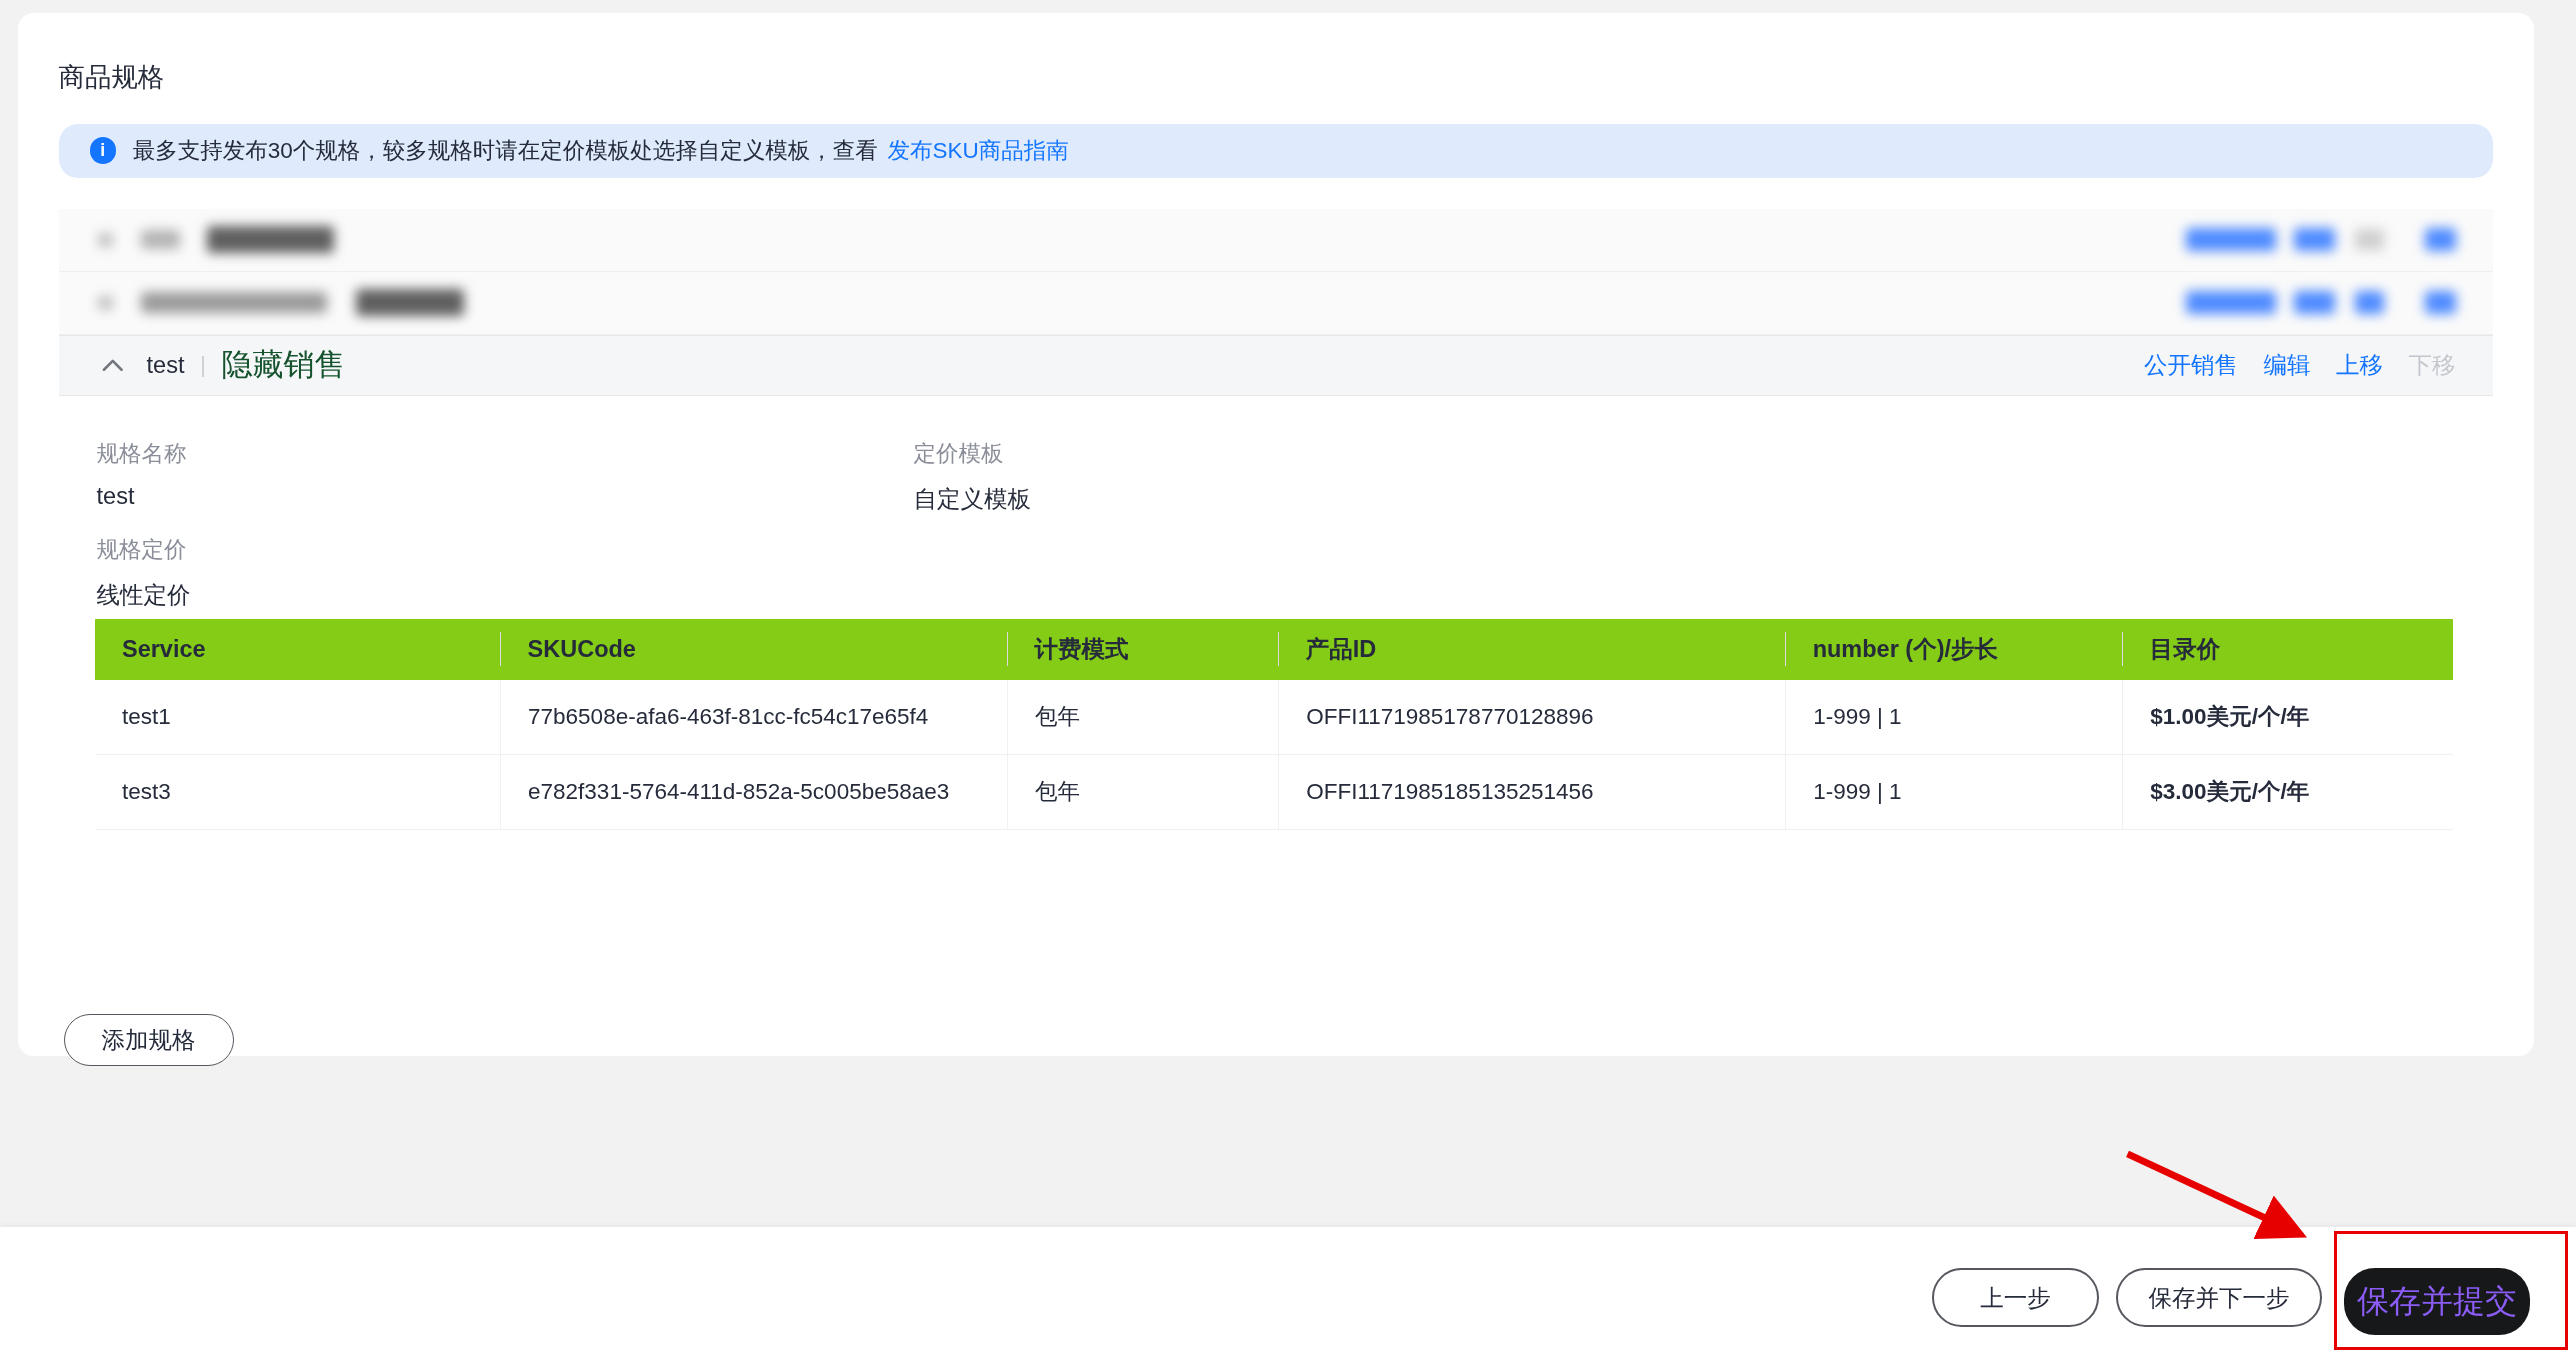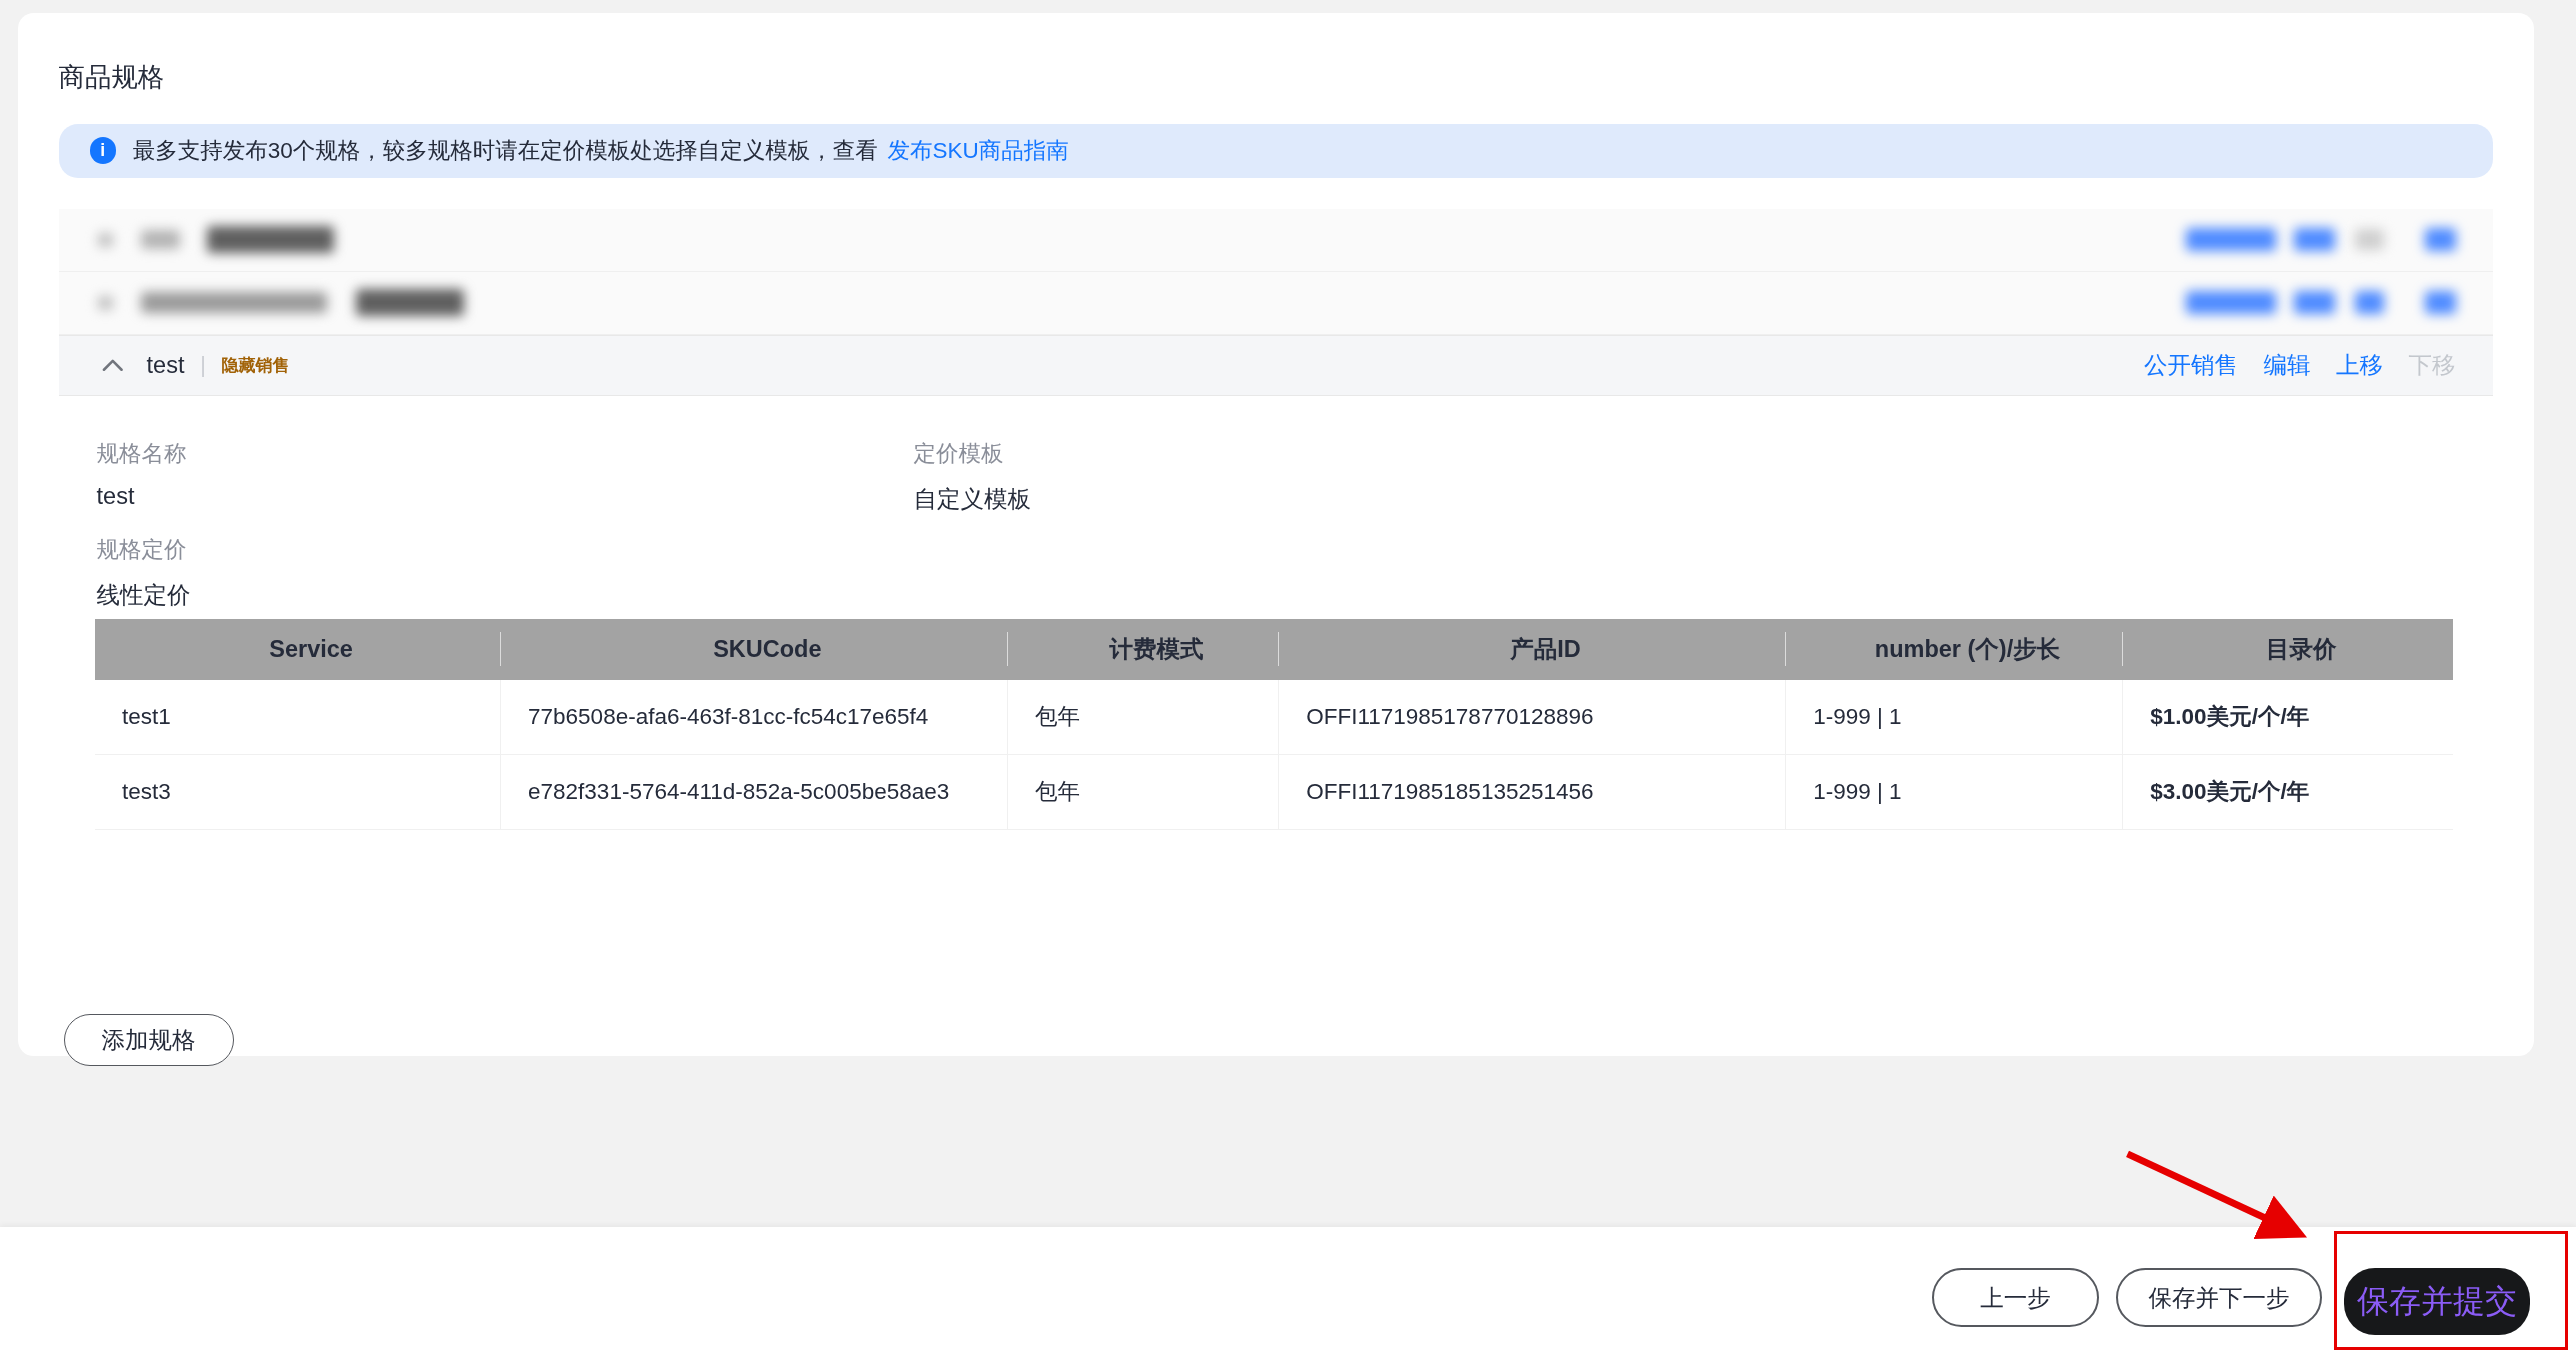--- a/index.html
+++ b/index.html
@@ -21,33 +21,33 @@
   .spec-list{position:absolute;left:41px;top:196px;width:2434px;}
   .spec-row{height:63px;background:#fafafa;border-bottom:1px solid #efefef;display:flex;align-items:center;justify-content:space-between;box-sizing:border-box;padding:0 37px 0 39px;}
   .spec-row .left,.spec-row .right{display:flex;align-items:center;}
   .blur{filter:blur(5.9px);border-radius:3.9px;}
   .blob{display:inline-block;border-radius:3.9px;}
   .spec-header{height:61px;background:#f5f6f8;border-top:1px solid #e8e8e8;border-bottom:1px solid #e8e8e8;display:flex;align-items:center;justify-content:space-between;box-sizing:border-box;padding:0 37px 0 43px;}
   .spec-header .left{display:flex;align-items:center;}
   .chevron-up{width:21.5px;height:13.7px;margin-right:23.5px;cursor:pointer;}
   .spec-name{font-size:23.5px;color:#252b3a;}
   .spec-divider{font-size:21.5px;color:#c9ccd2;margin:0 15.7px;}
-  .spec-status{font-size:17px;color:#a16207;font-weight:700;}
+  .spec-status{font-size:31px;color:#14532d;font-weight:400;}
   .actions{display:flex;align-items:center;gap:25.5px;}
   .action-link{font-size:23.5px;color:#1476ff;cursor:pointer;}
   .action-link.disabled{color:#c3c7cd;cursor:default;}
 
   
   .field{position:absolute;}
   .field .flabel{font-size:22.5px;color:#8a8e99;}
   .field .fvalue{font-size:23.5px;color:#252b3a;margin-top:14.7px;}
 
   
   .sku-table{position:absolute;left:77px;top:606px;width:2358px;border-collapse:collapse;table-layout:fixed;}
-  .sku-table th{height:61px;background:#a3a3a3;text-align:center;font-size:23.5px;font-weight:600;color:#252b3a;padding:0 0 0 27.4px;position:relative;}
+  .sku-table th{height:61px;background:#84cc16;text-align:left;font-size:23.5px;font-weight:600;color:#252b3a;padding:0 0 0 27.4px;position:relative;}
   .sku-table th .vsep{position:absolute;left:0;top:13.7px;bottom:13.7px;width:1px;background:#dcdcdc;}
   .sku-table td{height:74px;font-size:22.5px;color:#252b3a;padding:0 0 0 27.4px;border-bottom:1px solid #f0f0f0;border-left:1px solid #f0f0f0;background:#fff;}
   .sku-table td:first-child{border-left:none;}
   .sku-table tr.zebra td{background:#fafafa;}
   .sku-table td.price{font-weight:bold;}
 
   
   .pill{border-radius:31px;display:flex;align-items:center;justify-content:center;font-size:23.5px;color:#252b3a;background:#fff;border:2px solid #55585e;box-sizing:border-box;cursor:pointer;}
   .add-btn{position:absolute;left:46px;top:957px;width:170px;height:52px;border:1.5px solid #55585e;margin-top:44px;}
 

